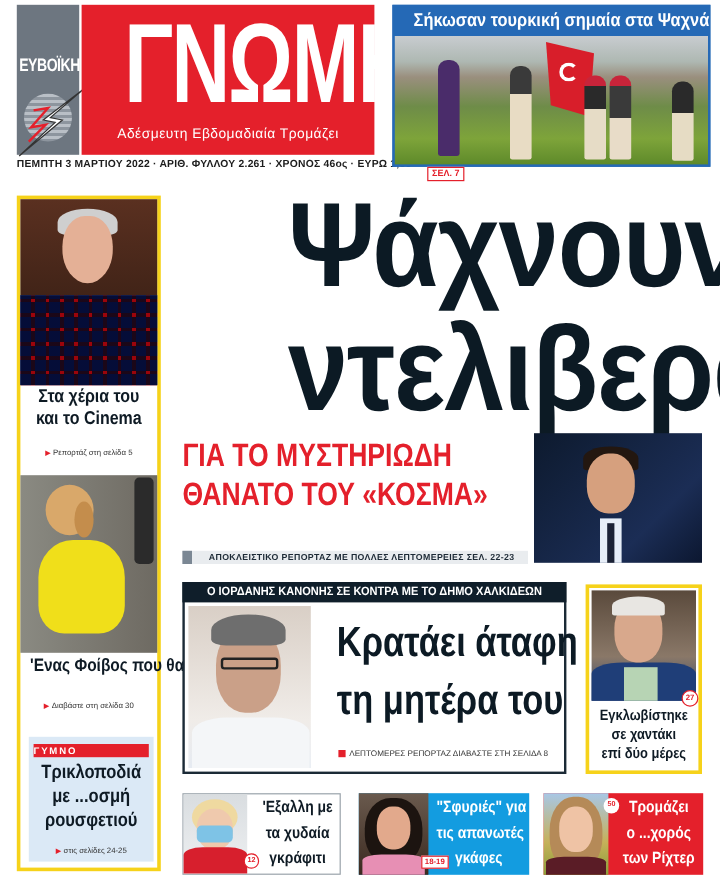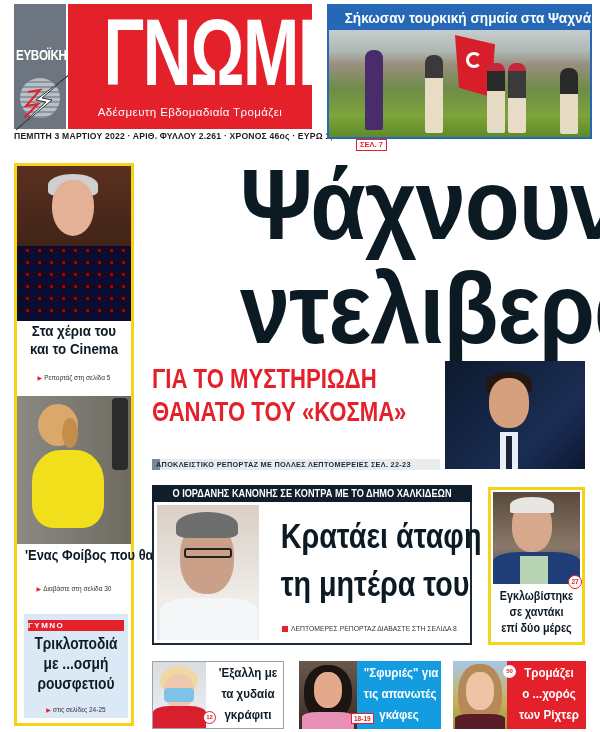--- a/index.html
+++ b/index.html
@@ -54,21 +54,21 @@
   .main-h { left: 150px; top: 152px; width: 450px; text-align: center; font-weight: 700; font-size: 100px; line-height: 104px; color: #0c1a24; letter-spacing: -1px; transform: scaleX(0.9); transform-origin: center; white-space: nowrap; }
 
   .sub-red { left: 152px; top: 363px; width: 290px; font-weight: 700; font-size: 27px; line-height: 33px; color: #e4202b; transform: scaleX(0.82); transform-origin: left; white-space: nowrap; }
   .portrait-old { left: 445px; top: 361px; width: 140px; height: 108px; background: linear-gradient(135deg, #0d1a2e, #1b2d55 70%, #0c1730); overflow: hidden; }
   .po-face { left: 489px; top: 378px; width: 40px; height: 50px; border-radius: 45%; background: #d6a07e; }
   .po-hair { left: 486px; top: 372px; width: 46px; height: 20px; border-radius: 50% 50% 10% 10%; background: #231710; }
   .po-shirt { left: 500px; top: 432px; width: 18px; height: 37px; background: #e7eef8; }
   .po-tie { left: 506px; top: 436px; width: 6px; height: 33px; background: #1b2236; }
   .excl-bar { left: 152px; top: 459px; width: 288px; height: 11px; background: #e9ecef; }
   .excl-sq { left: 152px; top: 459px; width: 8px; height: 11px; background: #7b8794; }
-  .excl-text { left: 156px; top: 459px; width: 280px; font-size: 7.3px; font-weight: 700; line-height: 11px; color: #1d2a36; letter-spacing: 0.3px; white-space: nowrap; }
+  .excl-text { left: 174px; top: 459px; width: 280px; font-size: 7.3px; font-weight: 700; line-height: 11px; color: #1d2a36; letter-spacing: 0.3px; white-space: nowrap; }
 
   
   .kan-box { left: 152px; top: 485px; width: 320px; height: 160px; border: 2px solid #1b2a36; }
   .kan-bar { left: 152px; top: 485px; width: 320px; height: 17px; background: #0f1e2a; }
   .kan-bar-text { left: 152px; top: 485px; width: 320px; text-align: center; color: #fff; font-weight: 700; font-size: 10px; line-height: 17px; transform: scaleX(0.92); white-space: nowrap; }
   .kan-photo { left: 157px; top: 505px; width: 102px; height: 135px; background: linear-gradient(180deg, #d9cfc6, #f0ece8 70%, #e6ebf2); overflow: hidden; }
   .kan-face { left: 180px; top: 522px; width: 54px; height: 72px; border-radius: 45%; background: #caa088; }
   .kan-hair { left: 176px; top: 512px; width: 62px; height: 26px; border-radius: 50% 50% 20% 20%; background: #6e6e6e; }
   .kan-glasses { left: 184px; top: 548px; width: 48px; height: 10px; border: 2px solid #222; border-radius: 3px; }
   .kan-shirt { left: 160px; top: 598px; width: 98px; height: 42px; background: #f4f6f8; border-radius: 30% 30% 0 0; }

